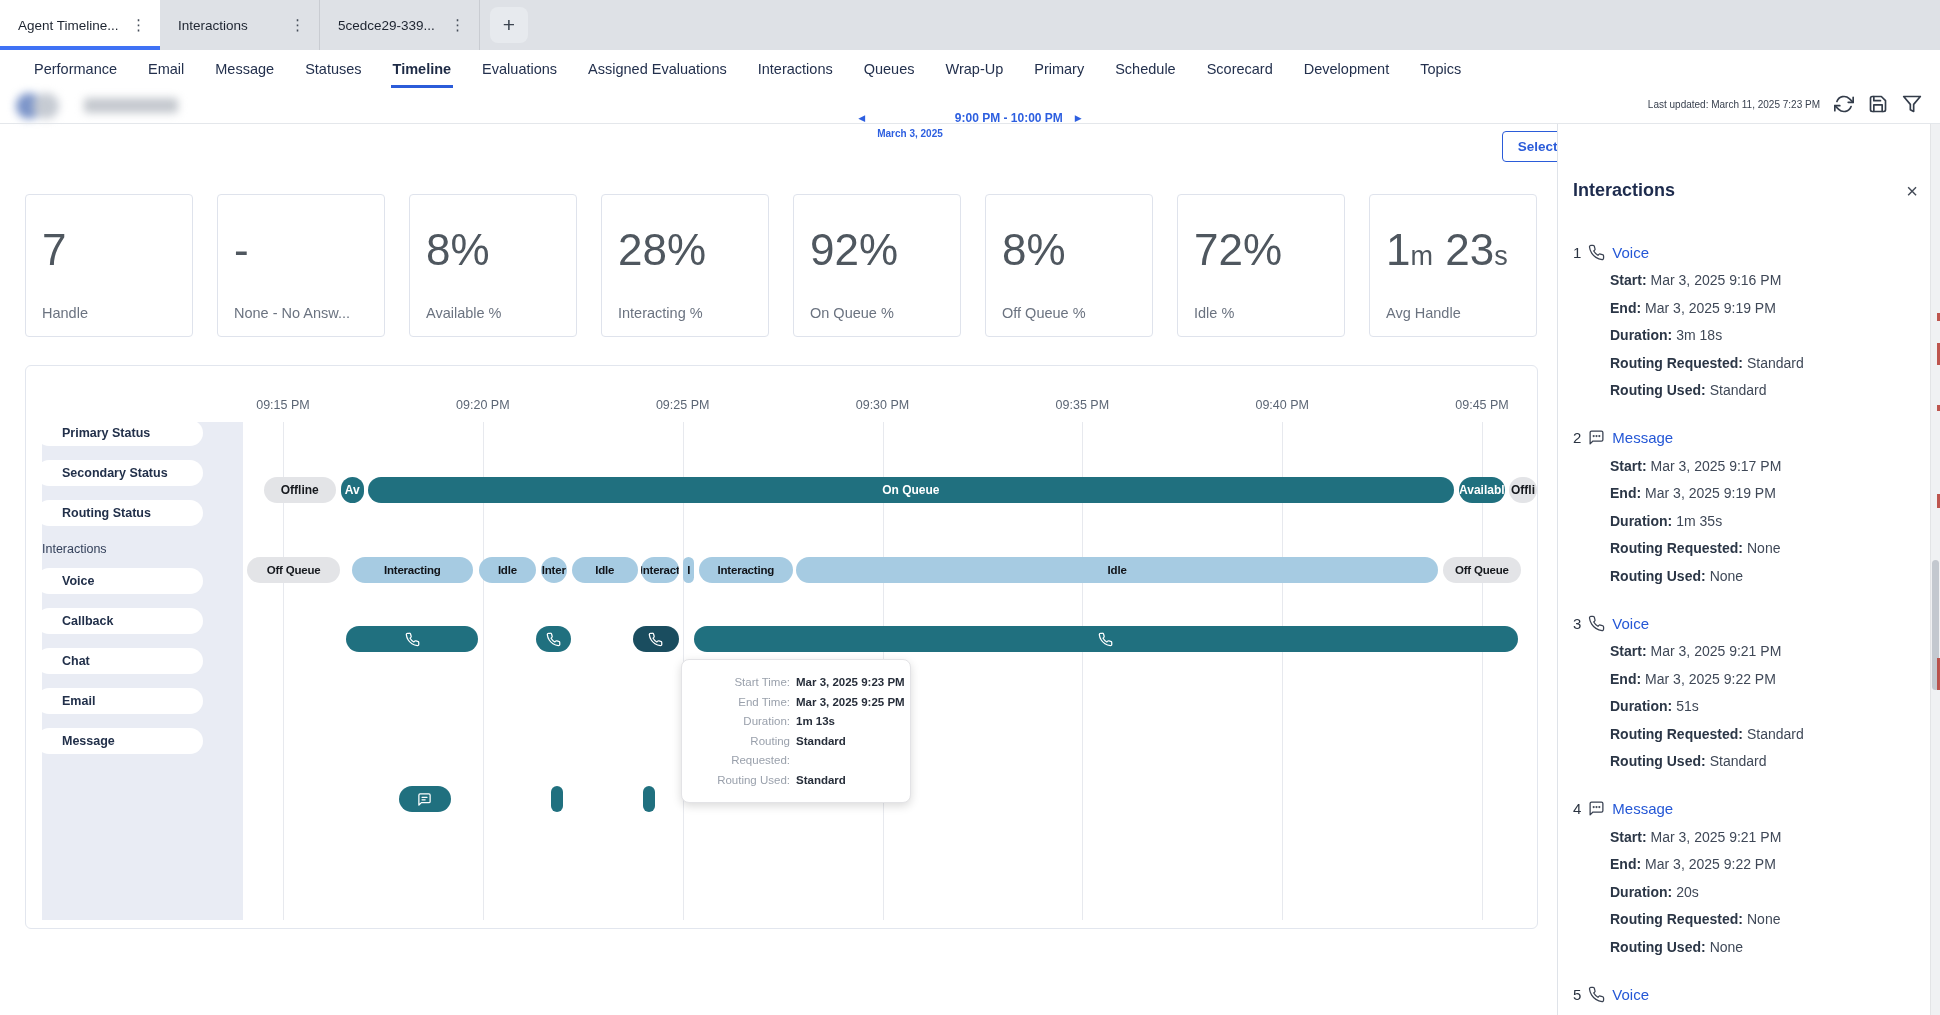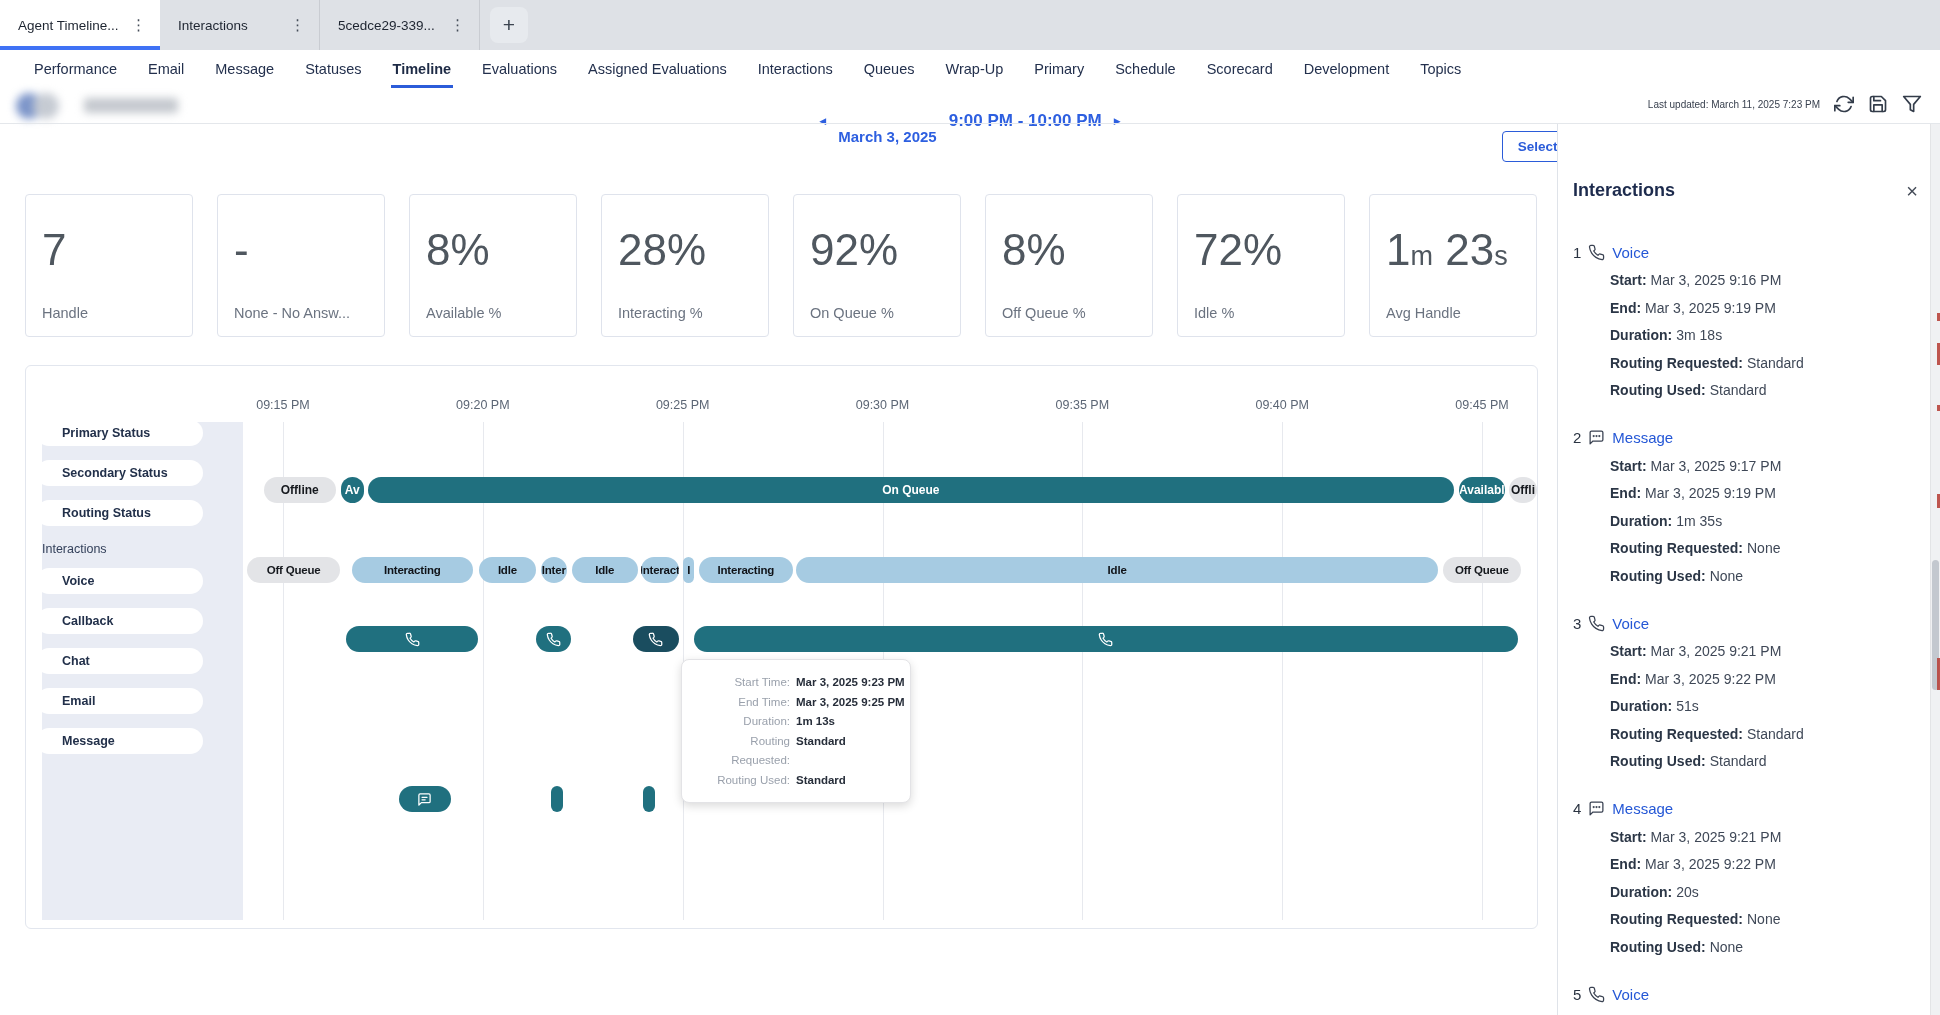--- a/index.html
+++ b/index.html
@@ -21,22 +21,22 @@
   .nav-item.active { font-weight:bold; border-bottom-color:#2b5cd9; color:#1d2a45; }
 
   
   .header-row { position:absolute; top:88px; left:0; right:0; height:35px; }
   .avatar-blur { position:absolute; left:14px; top:4px; filter:blur(4px); }
   .av-c1 { position:absolute; left:2px; top:1px; width:26px; height:26px; border-radius:50%; background:#7b94c9; }
   .av-c2 { position:absolute; left:19px; top:1px; width:26px; height:26px; border-radius:50%; background:#c6cbd3; }
   .av-name { position:absolute; left:70px; top:6px; width:94px; height:15px; border-radius:3px; background:#c4c8ce; }
   .date-nav { position:absolute; left:50%; transform:translateX(-50%); top:8px; display:flex; align-items:center; gap:12px; color:#2d5fe0; }
   .dn-arrow { font-size:9px; cursor:pointer; }
-  .dn-date { font-size:15px; font-weight:bold;margin-top:32px; }
-  .dn-range { font-size:17px; font-weight:bold; }
+  .dn-date { font-size:10px; font-weight:bold;margin-top:32px; }
+  .dn-range { font-size:12px; font-weight:bold; }
   .updated { position:absolute; right:18px; top:6px; display:flex; align-items:center; gap:14px; }
   .updated-text { font-size:10px; color:#39414f; }
   .hicon { width:20px; height:20px; color:#333c4a; cursor:pointer; }
   .hicon svg { width:100%; height:100%; stroke:currentColor; fill:none; stroke-width:2; stroke-linecap:round; stroke-linejoin:round; }
 
   .divider { position:absolute; top:123px; left:0; right:0; height:1px; background:#e4e7eb; }
 
   
   .toolbar { position:absolute; top:131px; right:10px; display:flex; gap:9px; }
   .tb-btn { height:31px; padding:0 15px; background:#fff; border:1px solid #2b5cd9; border-radius:4px; color:#2b5cd9; font-size:13.5px; font-weight:bold; font-family:inherit; cursor:pointer; white-space:nowrap; }

